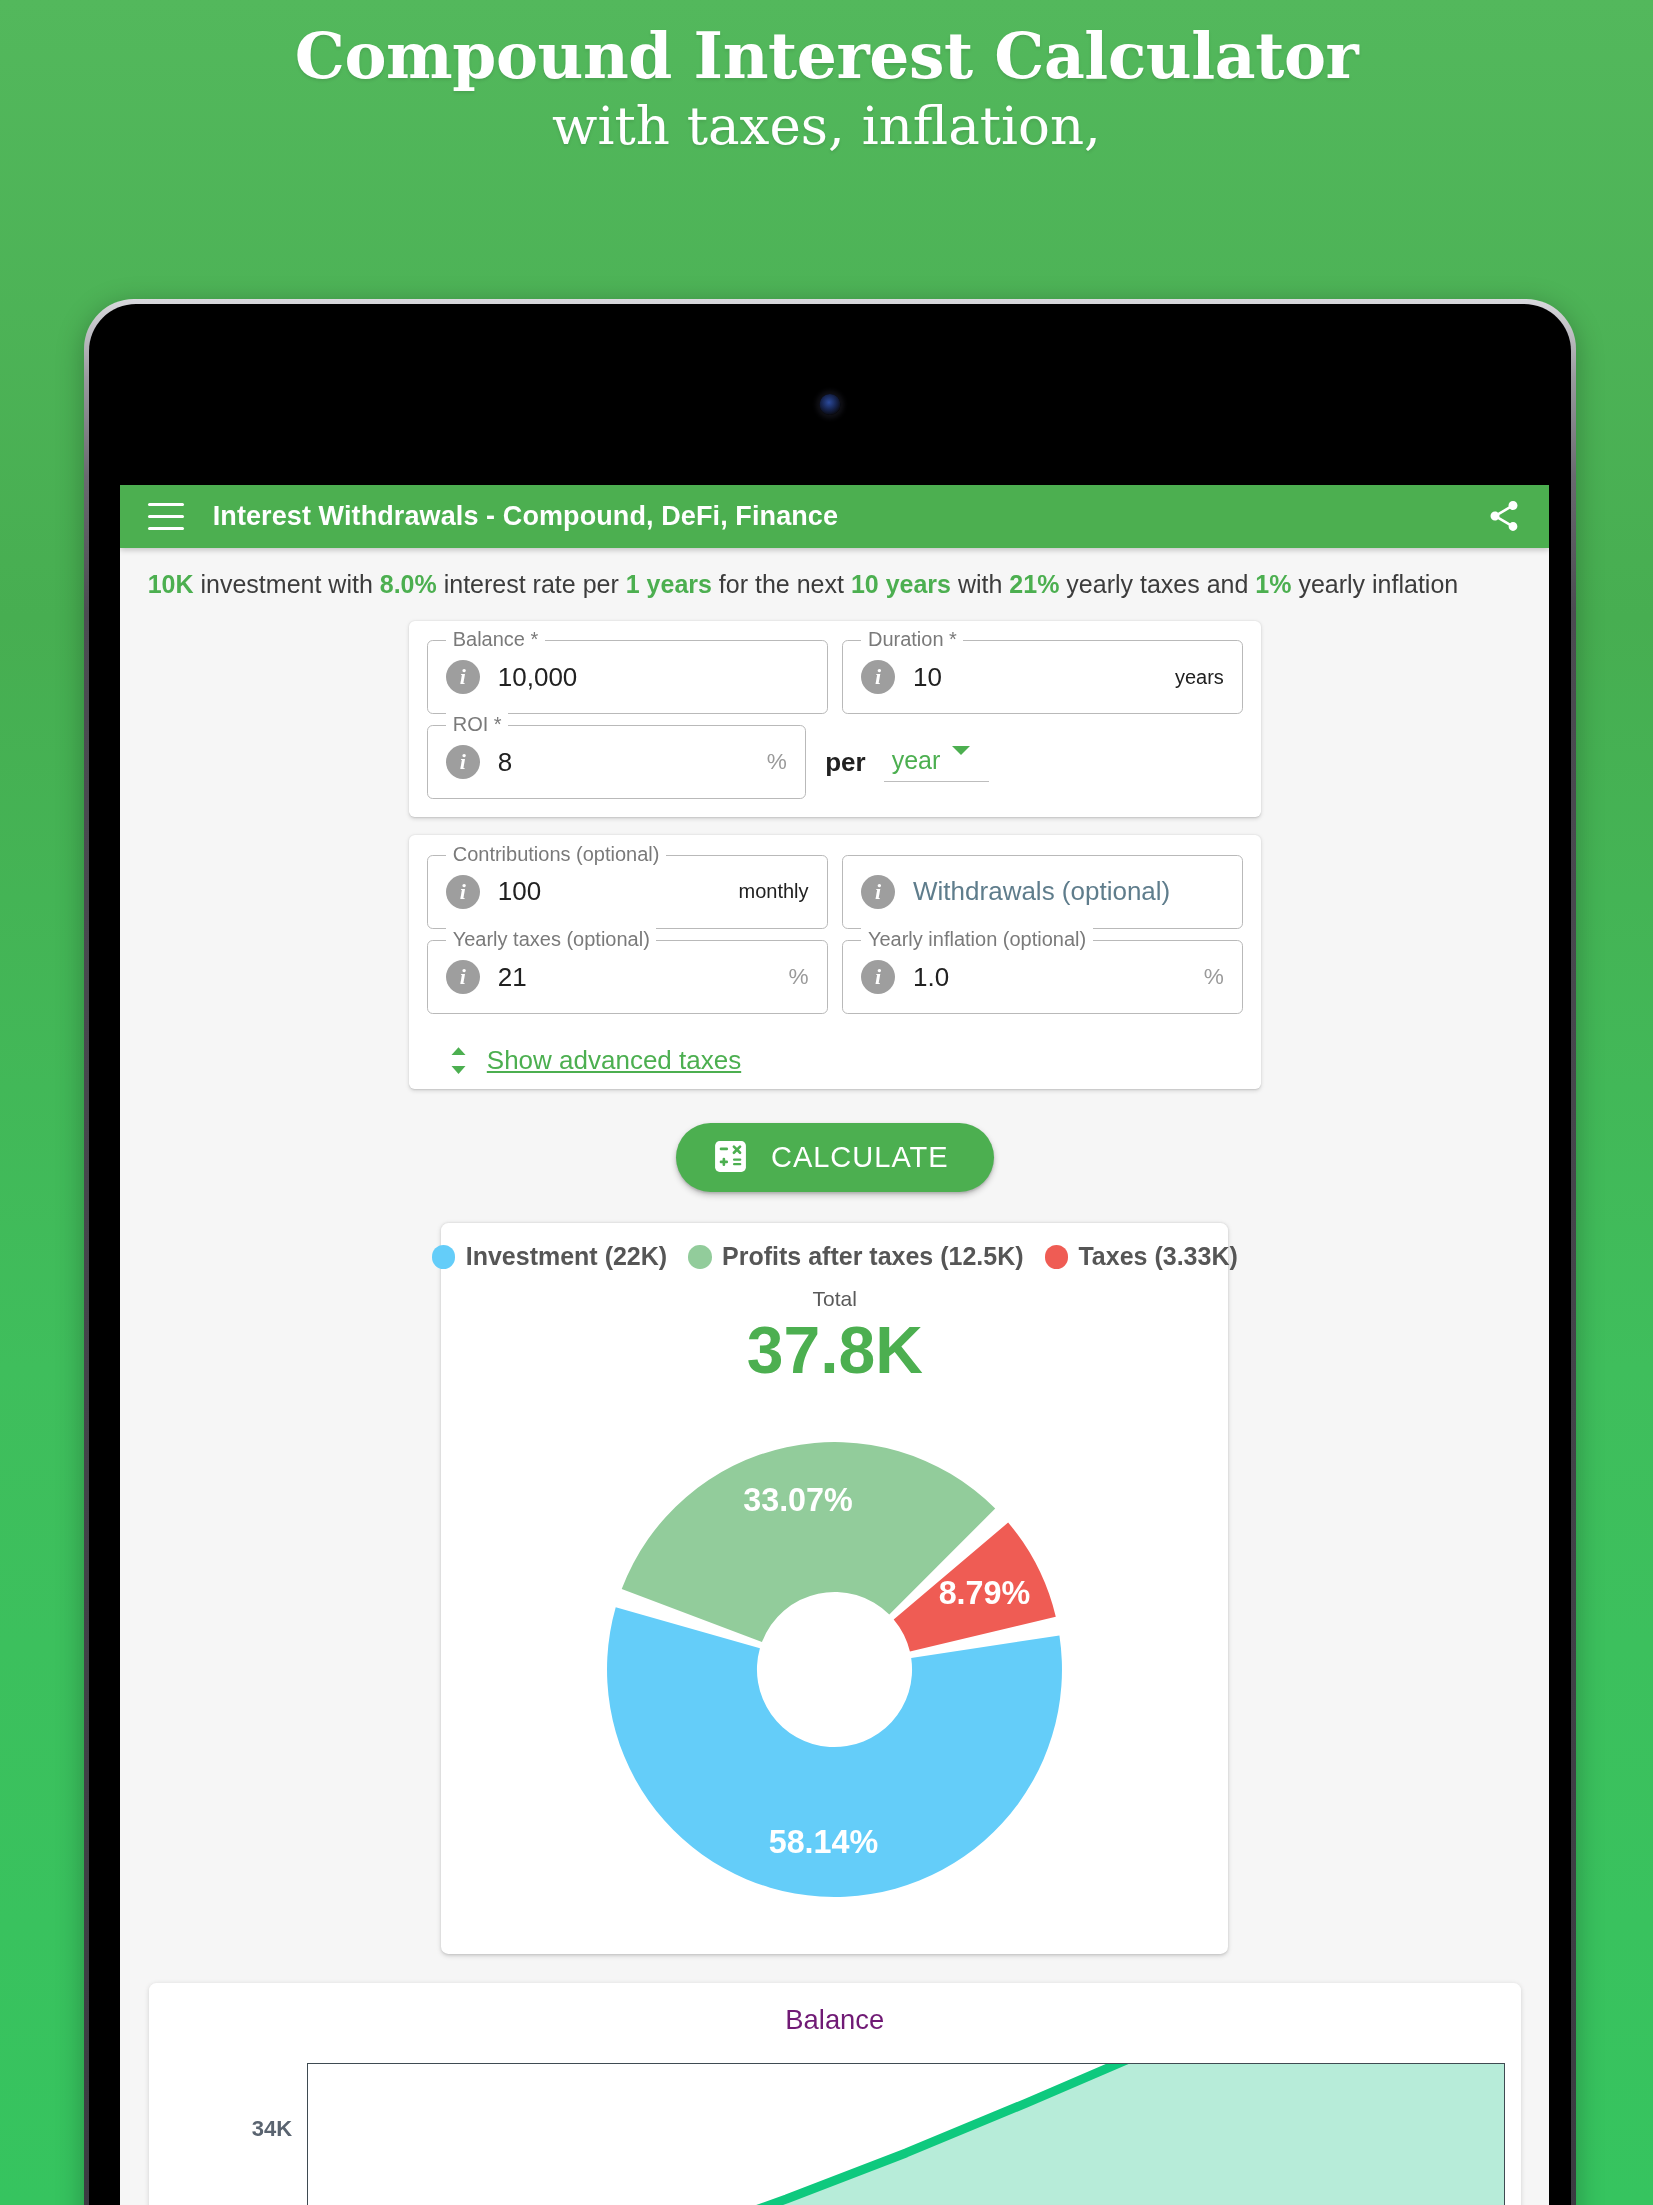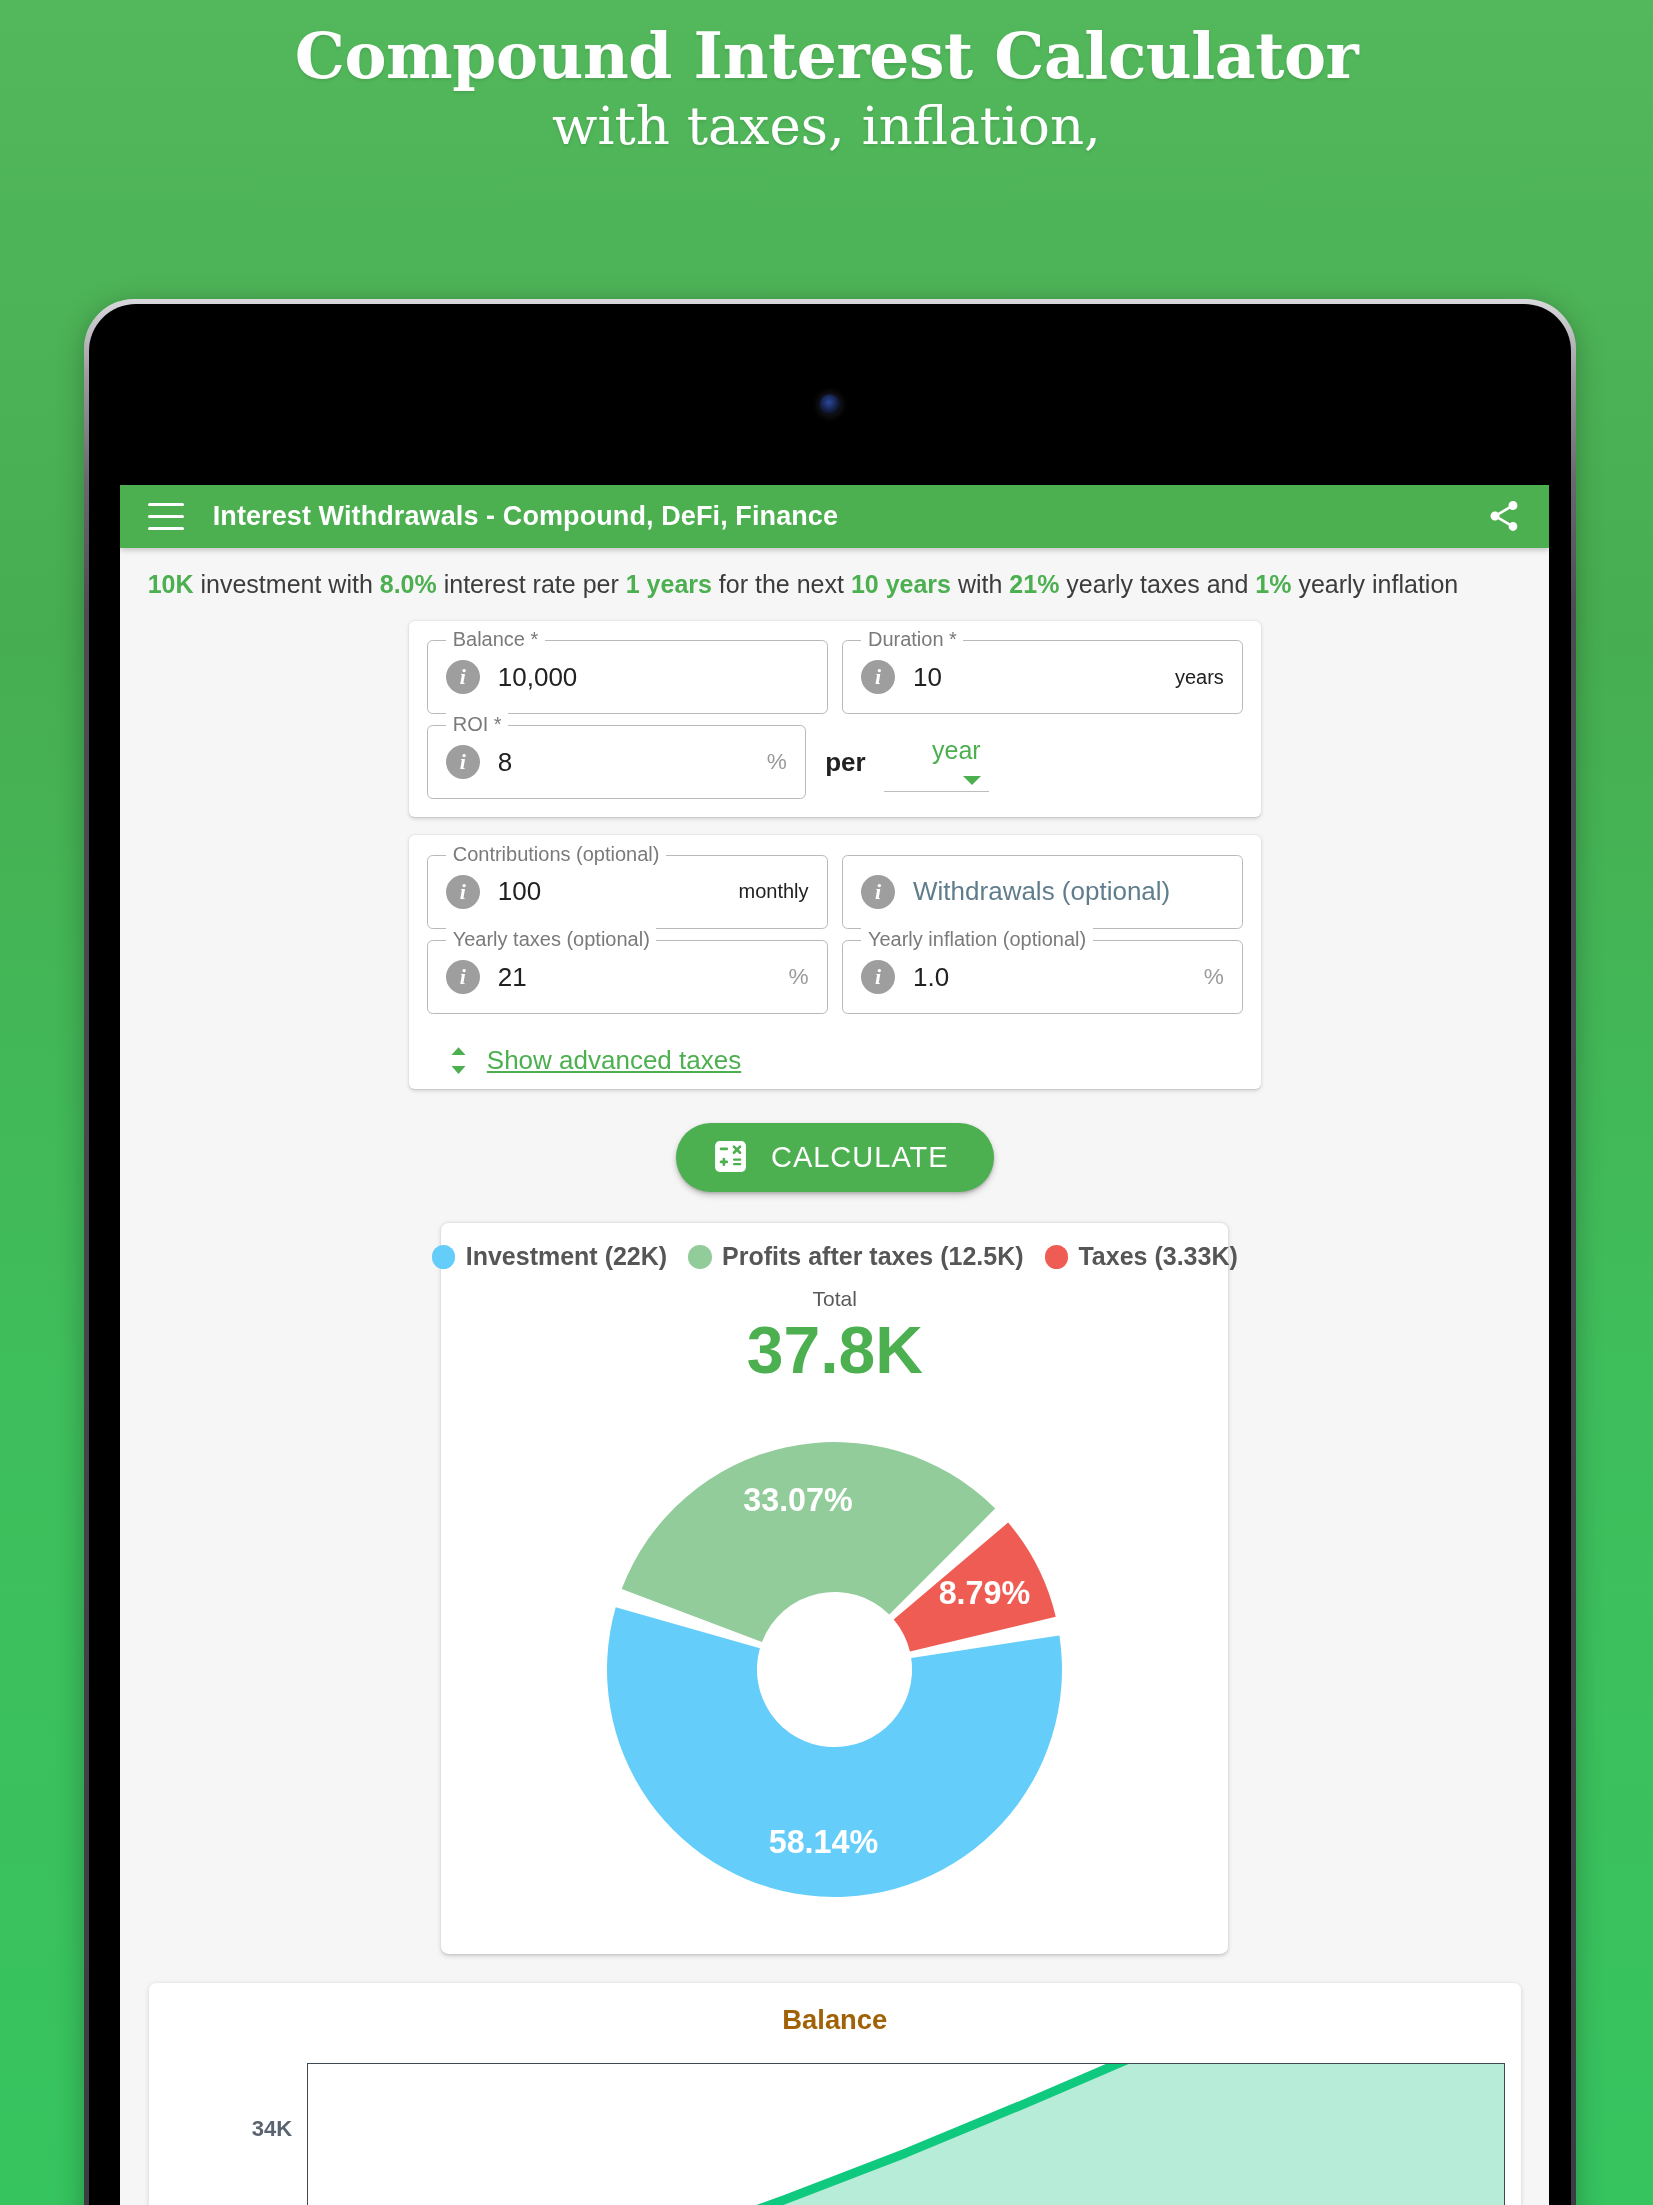--- a/index.html
+++ b/index.html
@@ -118,23 +118,22 @@
   .field-value.placeholder { color:#5f7d8c; font-size:26px; }
   .field-suffix { font-size:20px; color:#212121; }
   .field-suffix.muted { color:#9a9a9a; font-size:22.6px; }
 
   .roi-wrap { display:flex; align-items:center; gap:0; }
   .roi-field { flex:0 0 379px; position:relative; }
   .per-label { font-size:26px; color:#212121; margin:0 18px 0 19.4px; font-weight:bold; }
   .dropdown {
     border-bottom:1.2px solid #bdbdbd;
     padding:3.2px 8px 6.5px 8px;
-    display:flex; align-items:flex-end; gap:11.3px;
+    display:flex; align-items:flex-start; gap:11.3px;
     min-width:105px;
-    flex-direction:column;
   }
   .dropdown-value { color:#4caf50; font-size:25px; }
   .caret { width:0;height:0;border-left:9px solid transparent;border-right:9px solid transparent;border-top:9.7px solid #4caf50; }
 
   .advanced {
     display:flex; align-items:center; gap:18px;
     margin-top:31px; margin-left:21px;
   }
   .updown { display:flex; flex-direction:column; gap:4.8px; color:#4caf50; }
   .advanced-link { color:#4caf50; font-size:26px; text-decoration:underline; }
@@ -167,21 +166,21 @@
   .donut-wrap { display:flex; justify-content:center; margin-top:24px; }
 
   
   .balance-card {
     background:#fff; border-radius:7.3px;
     box-shadow:0 1.6px 4.8px rgba(0,0,0,.15);
     width:1372px; margin:29px auto 0 auto;
     padding:21px 0 0 0;
     height:323px; overflow:hidden;
   }
-  .balance-title { text-align:center; font-size:27.4px; font-weight:bold; color:#a16207; }
+  .balance-title { text-align:center; font-size:27.4px; font-weight:normal; color:#701a75; }
   .balance-plot { position:relative; margin-top:27.4px; height:242px; }
   .ytick { position:absolute; font-size:22px; color:#5a6470; font-weight:bold; left:103px; transform:translateY(-50%); }
   .plotbox { position:absolute; left:158px; right:16px; top:0; bottom:-48px; border:1.2px solid #3f4b52; border-bottom:none; }
 </style>
 </head>
 <body>
 
 <div class="promo">
   <div class="promo-title">Compound Interest Calculator</div>
   <div class="promo-sub">with taxes, inflation,</div>

